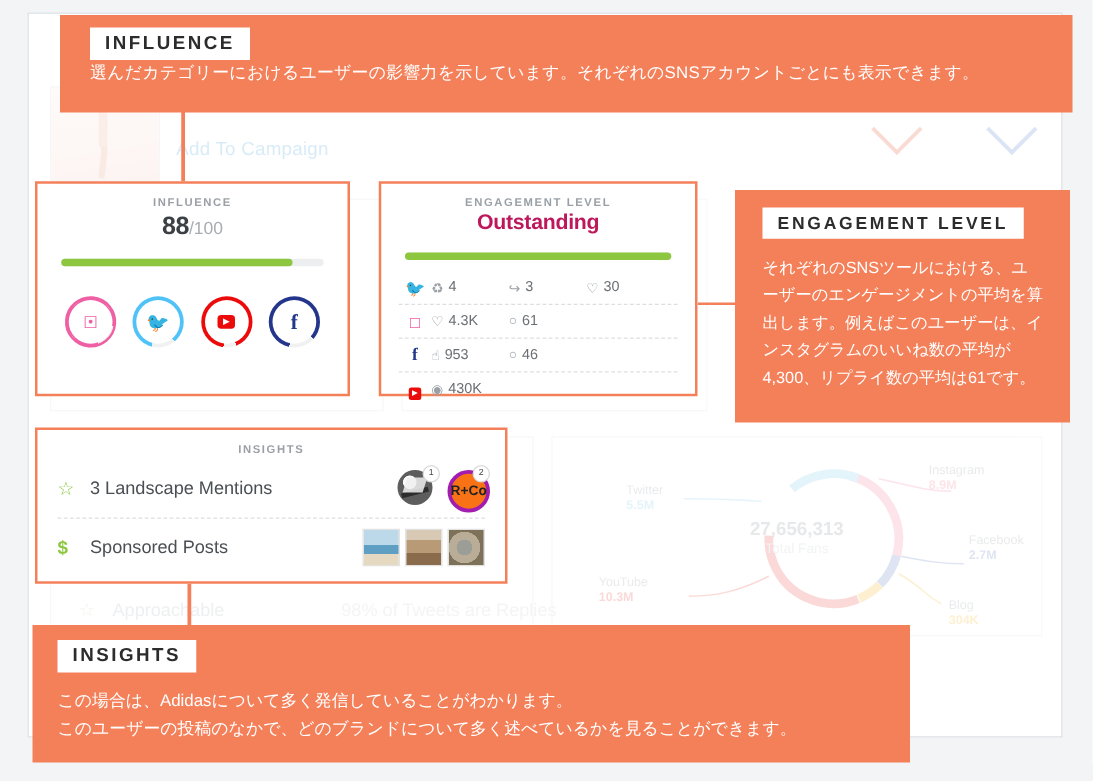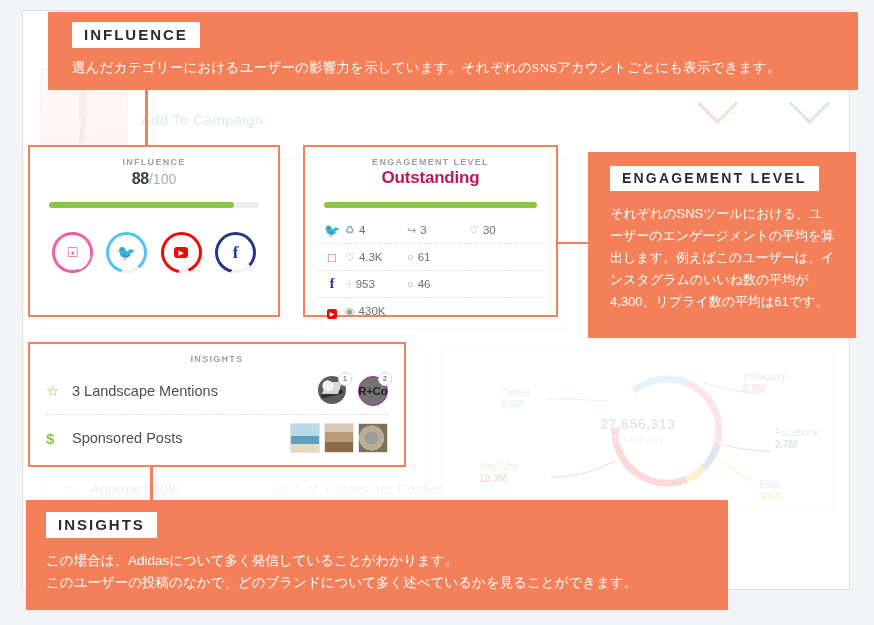--- a/index.html
+++ b/index.html
@@ -56,21 +56,21 @@
   .card{
     position:absolute;background:#fff;border:2px solid #f4805a;box-sizing:border-box;
   }
   .card-label{
     text-align:center;font-size:9px;letter-spacing:1.3px;color:#9aa0a6;
     font-weight:700;margin-top:10px;
   }
   .card-value{
     text-align:center;color:#3b4044;margin-top:3px;
   }
-  .card-value .big{font-size:16px;font-weight:700;letter-spacing:-.3px;}
+  .card-value .big{font-size:20px;font-weight:700;letter-spacing:-.3px;}
   .card-value .small{font-size:14px;color:#a7adb2;font-weight:400;}
   .bigword{text-align:center;font-size:17px;font-weight:700;color:#be185d;margin-top:1px;letter-spacing:-.2px;}
 
   .bar-wrap{margin:14px 19px 0 19px;height:6px;background:#eceef0;border-radius:3px;position:relative;}
   .bar-fill{position:absolute;left:0;top:0;height:6px;background:#8dc63f;border-radius:3px;}
 
   
   #card-influence{left:28px;top:145px;width:252px;height:172px;}
   .social-row{display:flex;justify-content:space-between;margin:24px 22px 0 22px;}
   .sbadge{width:41px;height:41px;border-radius:50%;position:relative;}
@@ -108,21 +108,21 @@
   .ins-text{flex:1;font-size:14.5px;color:#4a4f54;}
   .ins-media{display:flex;align-items:center;gap:10px;}
   .brand-badge{position:relative;width:30px;height:30px;}
   .brand-badge .num{
     position:absolute;right:-4px;top:-4px;width:12px;height:12px;border-radius:50%;
     background:#fff;border:1px solid #d8d8d8;font-size:7px;line-height:11px;text-align:center;color:#444;
   }
   .adidas{width:28px;height:28px;border-radius:50%;background:radial-gradient(circle at 35% 35%,#fafafa 0 20%,#5d5d5d 22% 100%);overflow:hidden;position:relative;}
   .adidas:before{content:"";position:absolute;left:3px;top:16px;width:22px;height:4px;background:#2d2d2d;transform:rotate(-14deg);}
   .adidas:after{content:"";position:absolute;left:6px;top:6px;width:16px;height:12px;background:#eee;transform:skewX(-18deg);opacity:.85;}
-  .rco{width:28px;height:28px;border-radius:50%;background:#737373;border:1px solid #a21caf;font-size:11px;font-weight:700;color:#222;display:flex;align-items:center;justify-content:center;}
+  .rco{width:28px;height:28px;border-radius:50%;background:#f97316;border:3px solid #a21caf;font-size:11px;font-weight:700;color:#222;display:flex;align-items:center;justify-content:center;}
   .pthumb{width:30px;height:30px;border:1px solid #e2e2e2;box-sizing:border-box;}
   .pt1{background:linear-gradient(180deg,#bcd9ea 0 42%,#5f9fc4 42% 70%,#e6d9c2 70% 100%);}
   .pt2{background:linear-gradient(180deg,#d8c9b4 0 30%,#b99a76 30% 65%,#8a6b4c 65% 100%);}
   .pt3{background:radial-gradient(circle at 45% 50%,#9d9d98 0 30%,#b9ad97 31% 60%,#7d7259 61% 100%);}
 
   
   .faded-approach{
     position:absolute;left:40px;top:470px;display:flex;
     font-size:14.5px;color:#c8ccd0;
   }
@@ -141,21 +141,21 @@
   
   .callout{position:absolute;background:#f4805a;color:#fff;box-sizing:border-box;}
   .chip{
     display:inline-block;background:#fff;color:#2c2c2c;font-weight:700;
     padding:4px 12px 5px 12px;letter-spacing:2px;
   }
   .callout p{margin:0;}
 
   #callout-influence{left:48px;top:12px;width:810px;height:78px;padding:10px 0 0 24px;}
   #callout-influence .chip{font-size:15px;}
-  #callout-influence .body{margin-top:11px;font-size:13.5px;letter-spacing:.2px;font-family:Liberation Serif, serif;}
+  #callout-influence .body{margin-top:1px;font-size:13.5px;letter-spacing:.2px;}
 
   #callout-engagement{left:588px;top:152px;width:268px;height:186px;padding:14px 0 0 22px;}
   #callout-engagement .chip{font-size:14px;letter-spacing:2.2px;}
   #callout-engagement .body{margin-top:12px;font-size:13px;line-height:22px;width:225px;}
 
   #callout-insights{left:26px;top:500px;width:702px;height:110px;padding:12px 0 0 20px;}
   #callout-insights .chip{font-size:15px;}
   #callout-insights .body{margin-top:12px;font-size:13.5px;line-height:22px;}
 
   .connector{position:absolute;background:#f4805a;}

